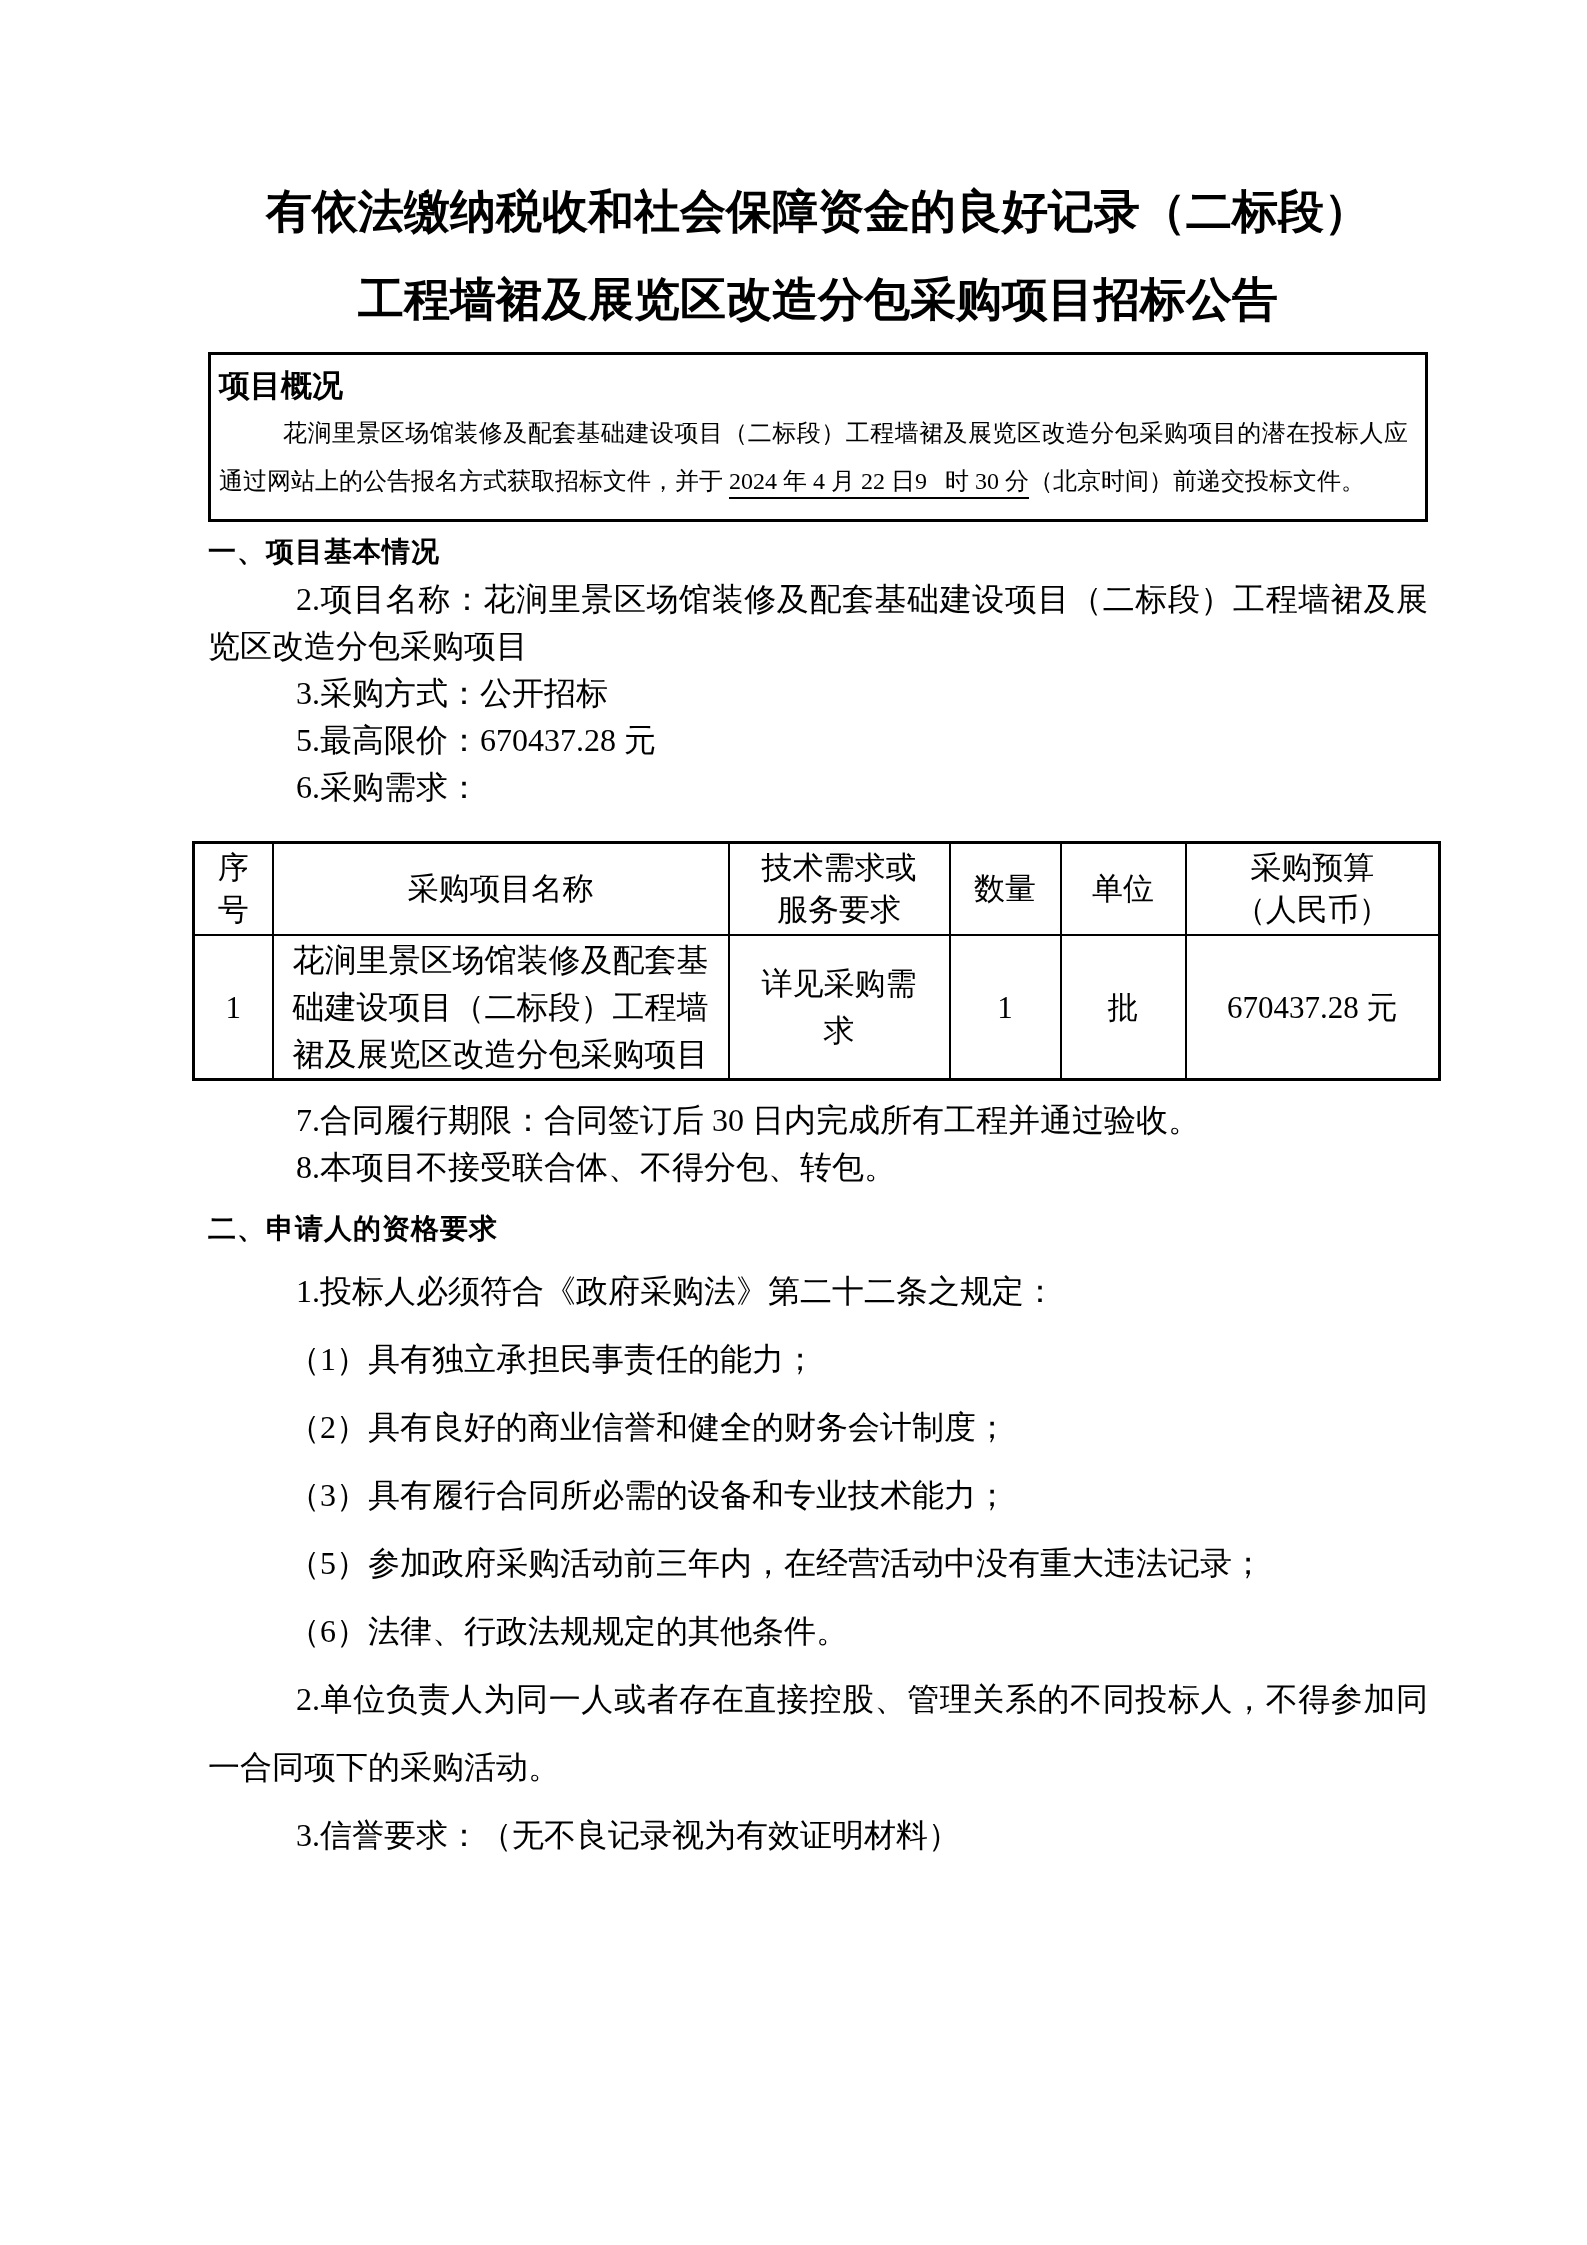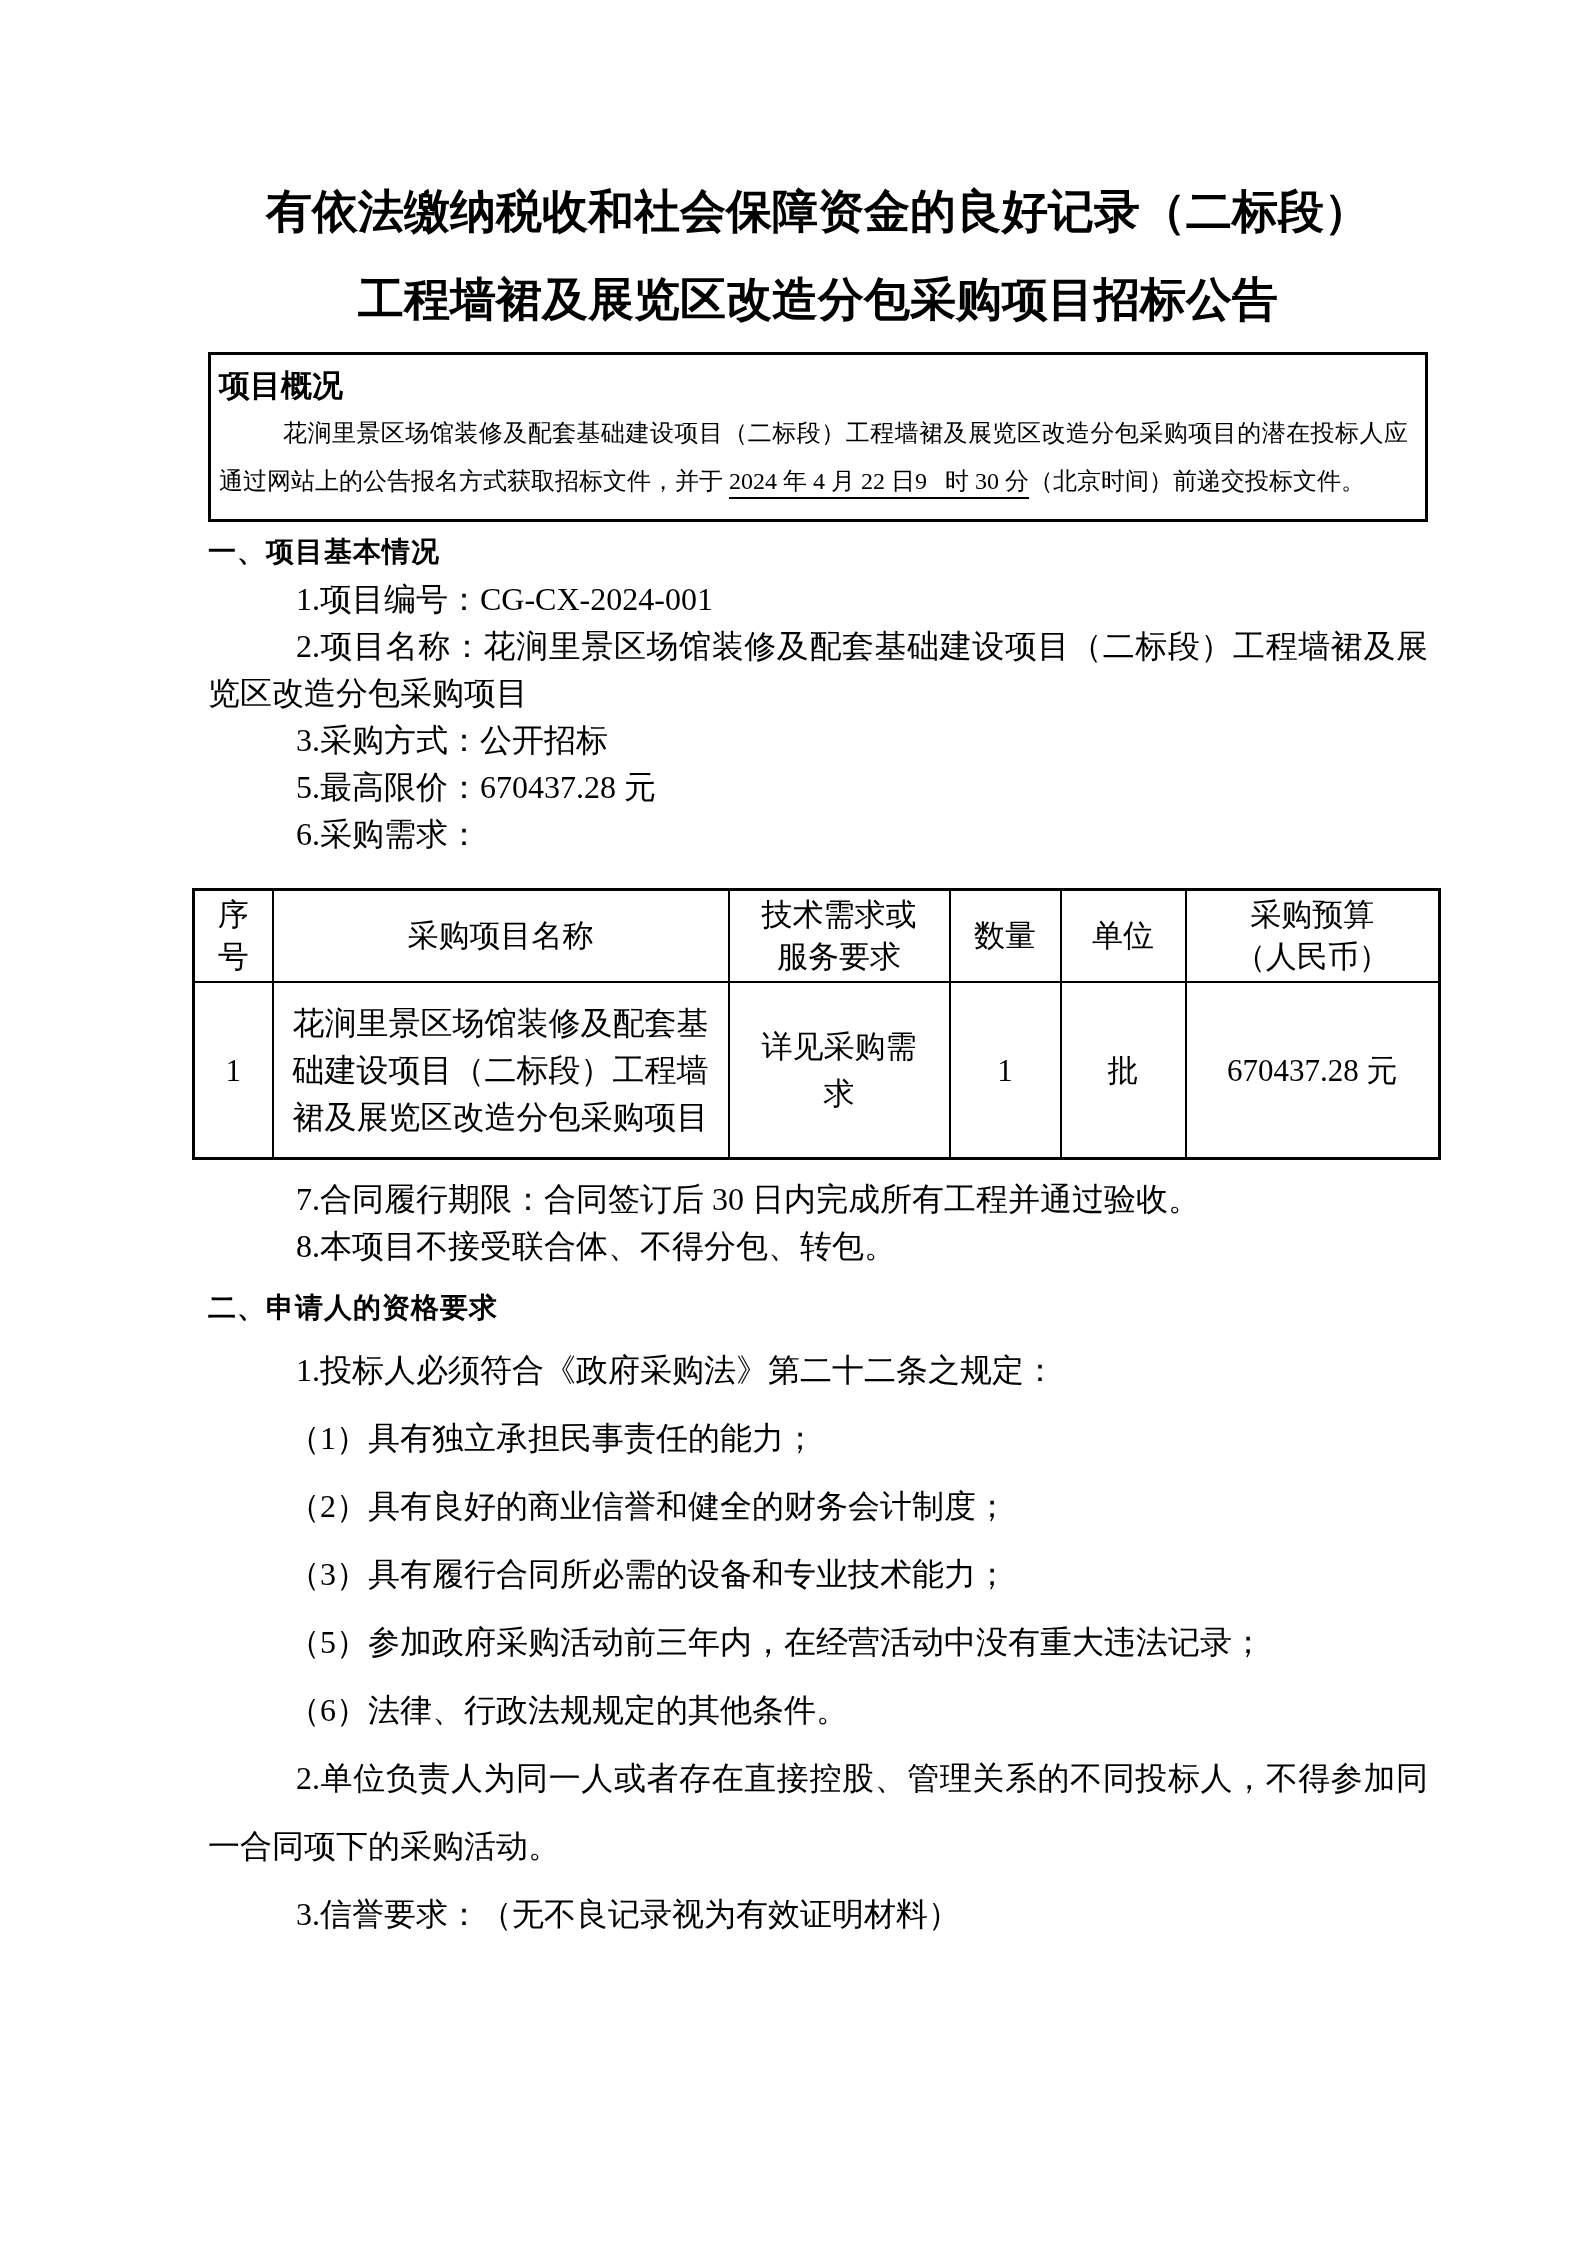--- a/index.html
+++ b/index.html
@@ -53,21 +53,21 @@
     border:3px solid #000;
   }
   .req-table th, .req-table td {
     border:2px solid #000;
     font-weight:normal; text-align:center; vertical-align:middle;
     font-size:31px; padding:0;
   }
   .req-table thead th { height:90px; line-height:42px; white-space:pre-line; }
   .req-table tbody td { height:142px; line-height:47px; white-space:pre-line; }
   .req-table td.name-cell {
-    padding:16px 14px; font-size:32px; text-align:center; white-space:normal;
+    padding:0 14px; font-size:32px; text-align:center; white-space:normal;
   }
 
   .s2-item {
     margin:0; font-size:32px; line-height:68px;
     text-indent:88px; text-align:justify;
   }
   .s2-item.sub { text-indent:80px; }
   .s2-first { margin-top:4px; }
 </style>
 </head>
@@ -78,21 +78,20 @@
   <h1 class="doc-title first">有依法缴纳税收和社会保障资金的良好记录（二标段）</h1>
   <h1 class="doc-title">工程墙裙及展览区改造分包采购项目招标公告</h1>
 
   <div class="overview-box">
     <p class="overview-heading">项目概况</p>
     <p class="overview-para"><span>花涧里景区场馆装修及配套基础建设项目（二标段）工程墙裙及展览区改造分包采购项目的潜在投标人应通过网站上的公告报名方式获取招标文件，并于 </span><u>2024 年 4 月 22 日9&nbsp;&nbsp; 时 30 分</u><span>（北京时间）前递交投标文件。</span></p>
   </div>
 
   <h2 class="sec-heading one">一、项目基本情况</h2>
 
-  <p class="s1-item">1.项目编号：CG-CX-2024-001</p>
   <p class="s1-item">2.项目名称：花涧里景区场馆装修及配套基础建设项目（二标段）工程墙裙及展览区改造分包采购项目</p>
   <p class="s1-item">3.采购方式：公开招标</p>
   <p class="s1-item">5.最高限价：670437.28 元</p>
   <p class="s1-item">6.采购需求：</p>
 
   <table class="req-table">
     <colgroup>
       <col style="width:79px">
         <col style="width:456px">
         <col style="width:221px">

